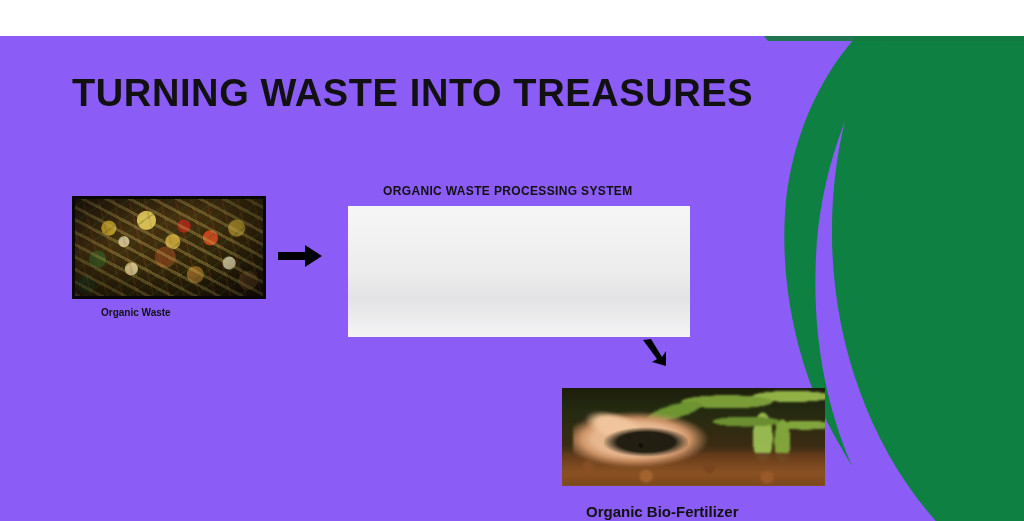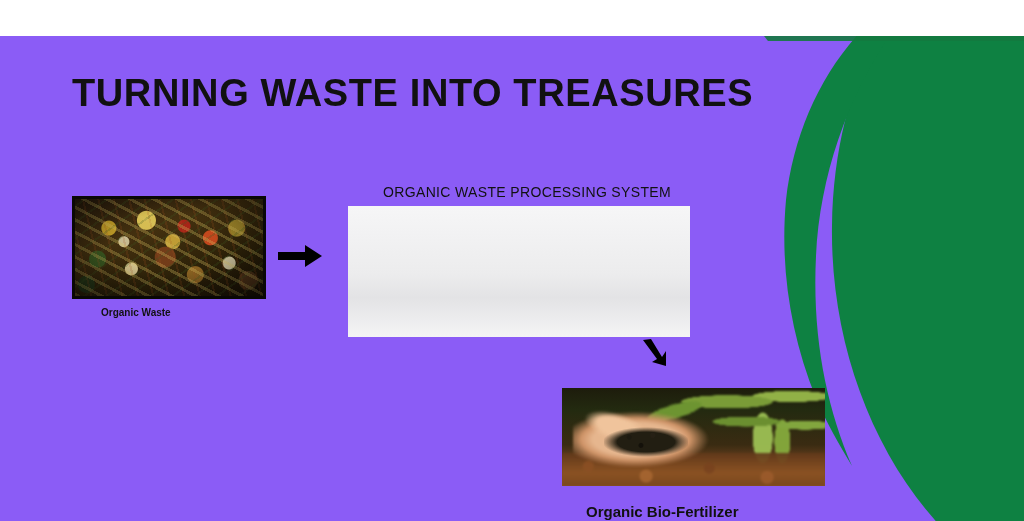--- a/index.html
+++ b/index.html
@@ -214,22 +214,22 @@
   }
   #fert-caption {
     left: 586px;
     top: 467px;
     font-size: 15px;
   }
   #system-caption {
     position: absolute;
     left: 383px;
     top: 148px;
-    font-size: 14px;
-    font-weight: normal;
+    font-size: 12px;
+    font-weight: bold;
     letter-spacing: 0.35px;
     color: #111111;
     white-space: nowrap;
   }
 
   
   .arrow {
     position: absolute;
   }
   #arrow-1 { left: 277px; top: 207px; }

